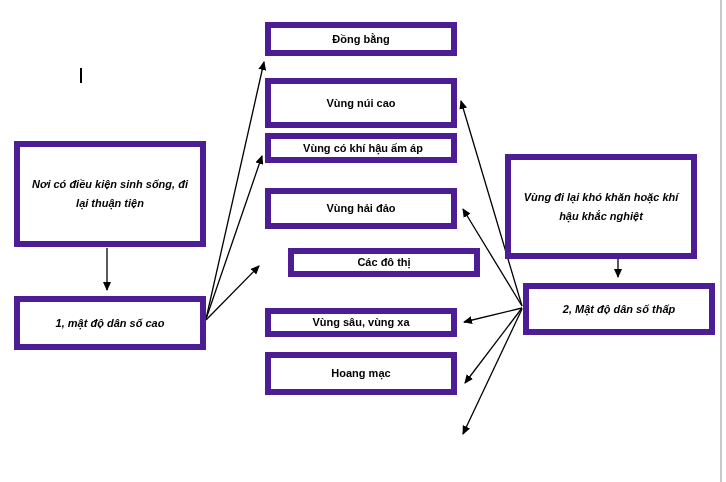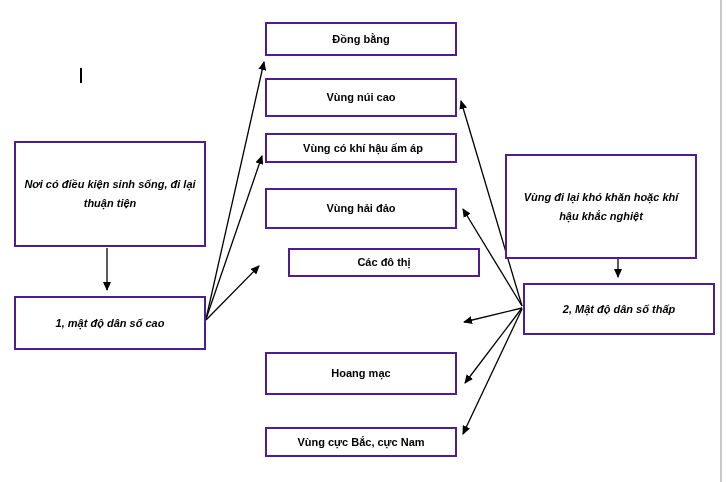--- a/index.html
+++ b/index.html
@@ -8,21 +8,21 @@
     background:#ffffff;
   }
   .canvas{
     position:relative;
     width:726px;height:482px;
     background:#ffffff;
     overflow:hidden;
   }
   .dbox{
     position:absolute;
-    border:2px solid #4c1d95;
+    border:6px solid #4c1d95;
     background:#ffffff;
     color:#000000;
     font-weight:700;
     font-size:11px;
     line-height:1.7;
     display:flex;
     align-items:center;
     justify-content:center;
     text-align:center;
     box-sizing:border-box;
@@ -81,32 +81,32 @@
   <div class="dbox side" style="left:505px;top:142px;height:105px;margin-top:12px;">
     <span>Vùng đi lại khó khăn hoặc khí hậu khắc nghiệt</span>
   </div>
   <div class="dbox side" style="left:523px;top:283px;height:52px;">
     <span>2, Mật độ dân số thấp</span>
   </div>
 
   <div class="dbox mid" style="top:22px;height:34px;">
     <span>Đồng bằng</span>
   </div>
-  <div class="dbox mid" style="top:78px;height:39px;">
+  <div class="dbox mid" style="top:78px;height:50px;">
     <span>Vùng núi cao</span>
   </div>
   <div class="dbox mid" style="top:133px;height:30px;padding-left:12px;">
     <span>Vùng có khí hậu ấm áp</span>
   </div>
   <div class="dbox mid" style="top:188px;height:41px;">
     <span>Vùng hải đảo</span>
   </div>
   <div class="dbox mid" style="top:248px;height:29px;margin-left:23px;">
     <span>Các đô thị</span>
   </div>
+  <div class="dbox mid" style="top:308px;height:29px;">
+    <span>Vùng sâu, vùng xa</span>
+  </div>
   <div class="dbox mid" style="top:352px;height:43px;">
     <span>Hoang mạc</span>
-  </div>
-  <div class="dbox mid" style="top:427px;height:30px;">
-    <span>Vùng cực Bắc, cực Nam</span>
   </div>
 
 </div>
 
 </body></html>

